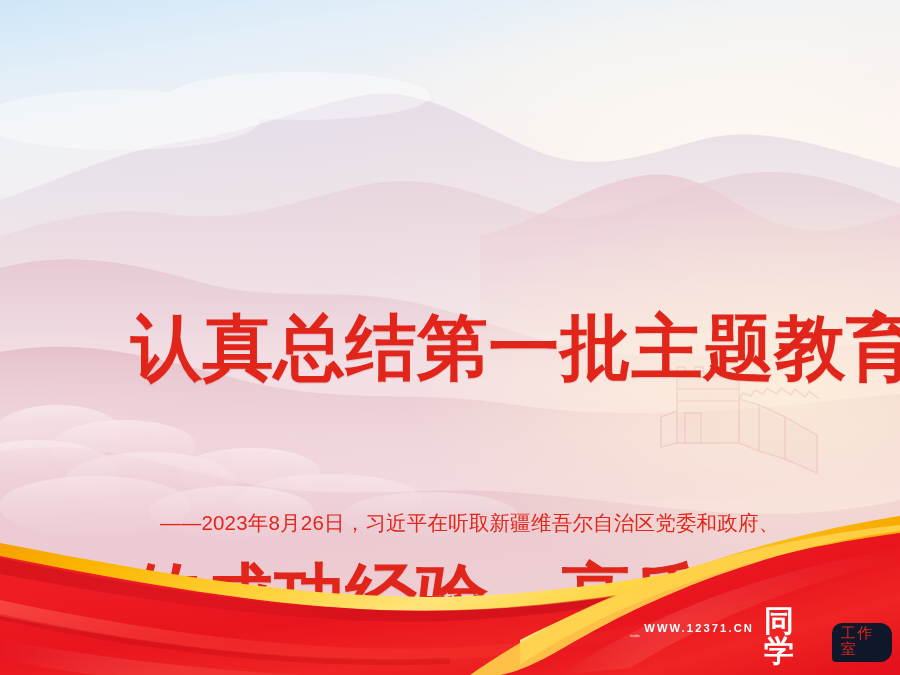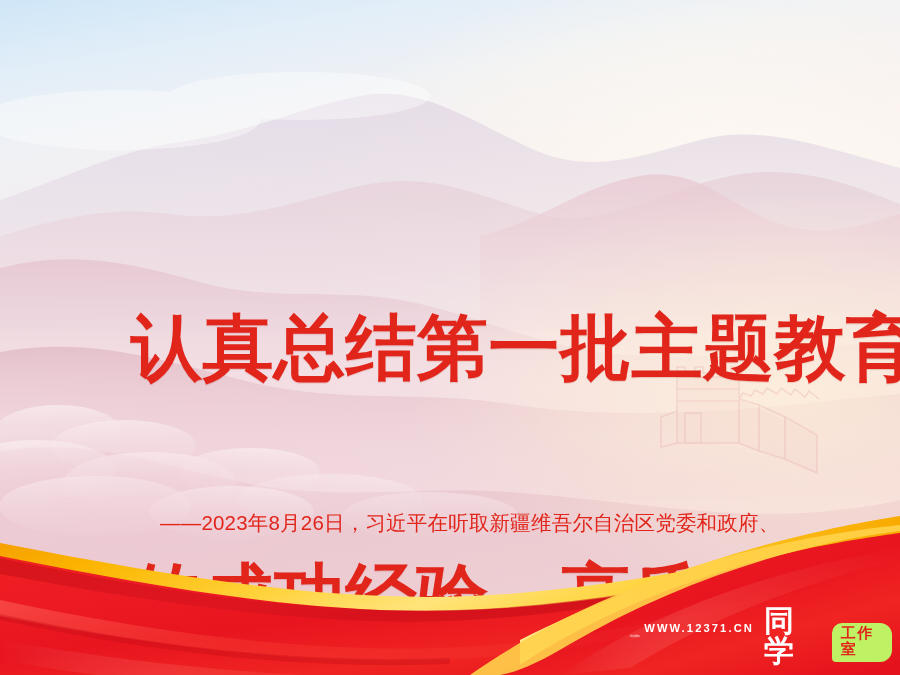--- a/index.html
+++ b/index.html
@@ -126,24 +126,24 @@
   }
   .logo-studio-cn {
     color: #ffffff;
     font-size: 30px;
     font-weight: bold;
     letter-spacing: 1px;
     line-height: 1;
     font-family: "DejaVu Sans", "Liberation Sans", sans-serif;
   }
   .logo-studio-pill {
-    background: #bef264;
+    background: #0f172a;
     color: #e1251b;
     font-size: 15px;
-    font-weight: bold;
+    font-weight: normal;
     letter-spacing: 1.5px;
     border-radius: 10px 12px 12px 4px;
     padding: 3px 9px 4px 9px;
     line-height: 1.05;
     margin-top: 13px;
     font-family: "DejaVu Sans", "Liberation Sans", sans-serif;
   }
 </style>
 </head>
 <body>

